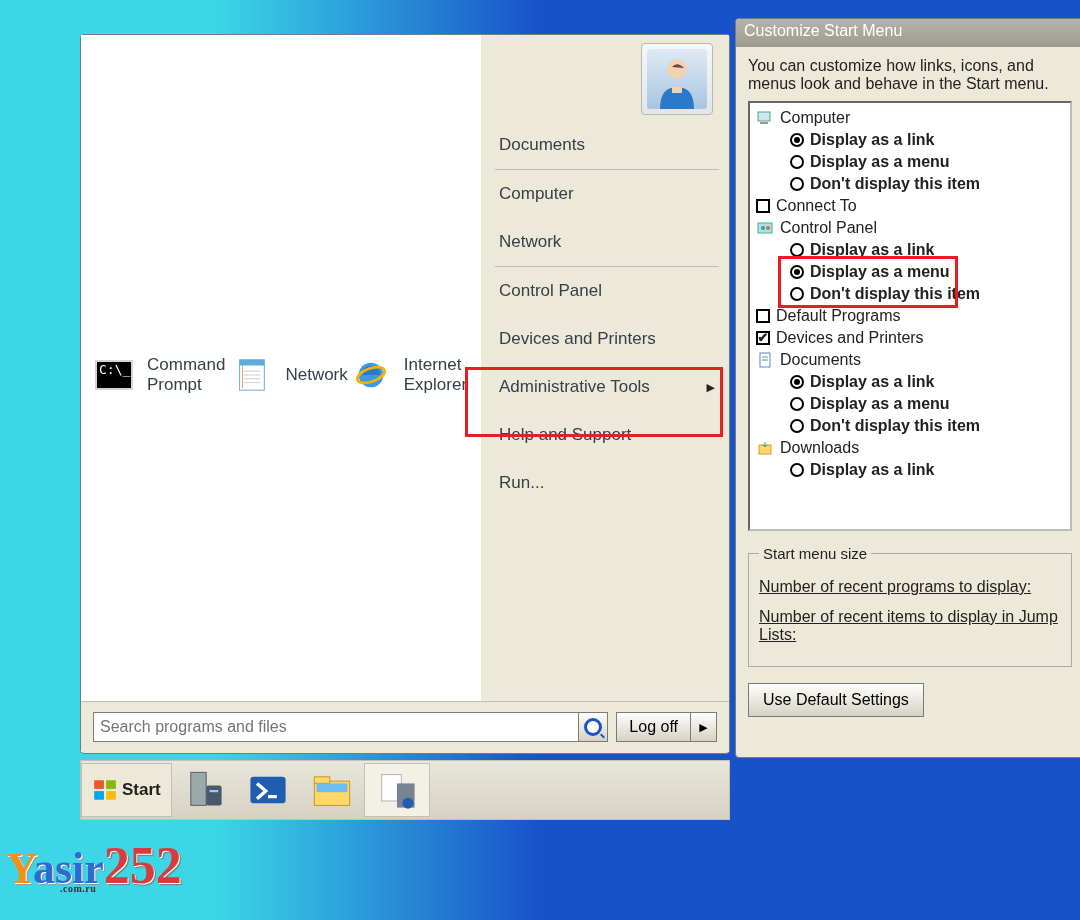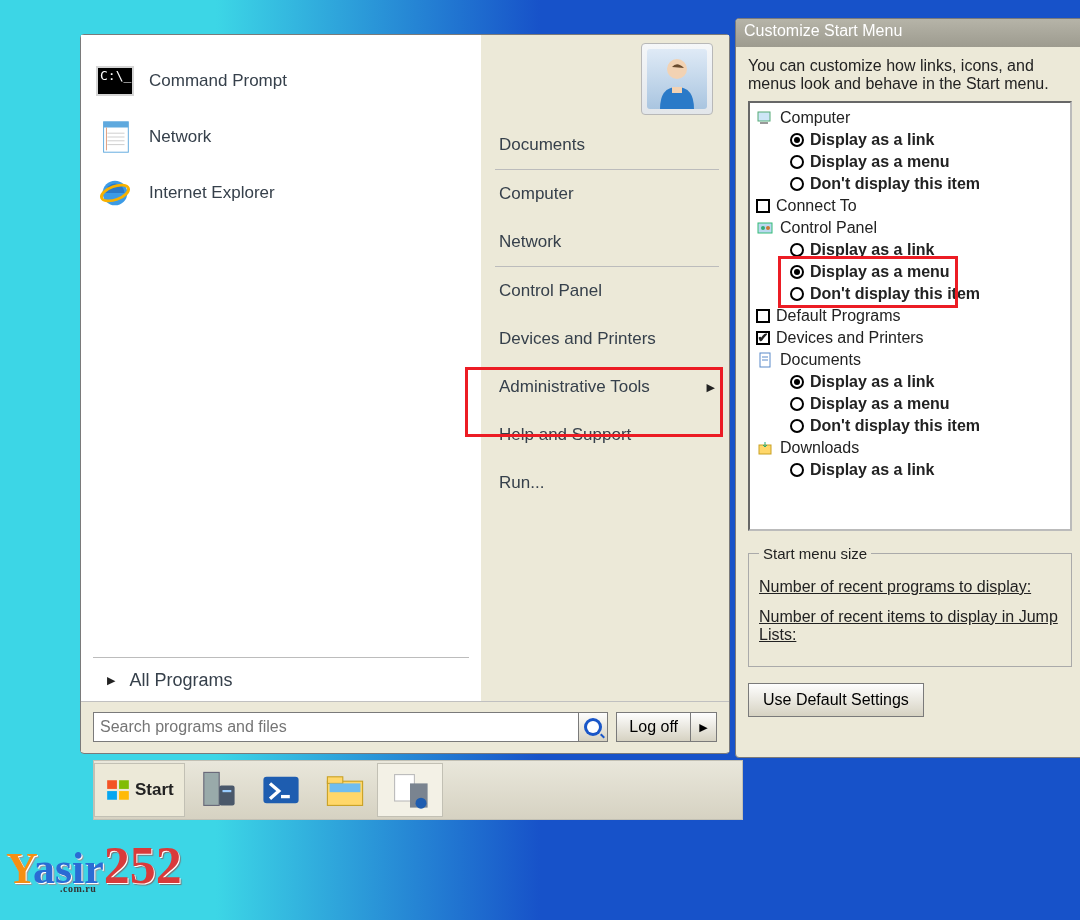--- a/index.html
+++ b/index.html
@@ -8,21 +8,21 @@
     background: linear-gradient(to right, #3cd6e6 0%, #3cd6e6 20%, #1752c9 50%, #1752c9 100%);
     width: 1080px; height: 920px; overflow: hidden; position: relative;
   }
 
   
   .startmenu {
     position: absolute; left: 80px; top: 34px; width: 650px; height: 720px;
     background: #ece9d8; border: 1px solid #7a7a7a; border-radius: 4px;
   }
   .sm-body { display: flex; height: 666px; }
-  .sm-left { width: 400px; background: #fff; padding: 18px 12px 4px 12px; display:flex; flex-direction:column; }
+  .sm-left { width: 400px; background: #fff; padding: 18px 12px 4px 12px; display:flex; flex-direction:row; }
   .sm-right { flex:1; background:#ece9d8; padding: 8px 10px 4px 14px; position:relative; }
   .sm-app { display:flex; align-items:center; gap:14px; font-size:17px; color:#36404b; padding:8px 2px; cursor:default; }
   .sm-app .icon { width:40px; height:40px; display:flex; align-items:center; justify-content:center; }
   .cmd-icon { width:38px; height:30px; background:#000; border:2px solid #d5d5d5; color:#fff; font-size:13px; font-family:monospace; line-height:12px; padding:2px 0 0 2px; }
   .note-icon svg, .ie-icon svg { width:38px; height:38px; }
 
   .sm-left-spacer { flex:1; }
   .allprograms-sep { border-top:1px solid #bcbcbc; margin: 2px 0 6px 0; }
   .allprograms { display:flex; align-items:center; gap:14px; font-size:18px; color:#36404b; padding:6px 6px 6px 14px; cursor:default;}
   .allprograms .arrow{ font-size:11px; color:#222;}
@@ -42,21 +42,21 @@
   .avatar-inner{ width:60px;height:60px;background:linear-gradient(#dfeaf6,#a9c5e0);border-radius:3px; display:flex; align-items:flex-end; justify-content:center; overflow:hidden;}
   .avatar-inner svg{width:46px;height:56px;}
 
   .sm-ritem{ font-size:17px; color:#36404b; padding:14px 4px; border-top: none; cursor:default; display:flex; align-items:center; justify-content:space-between;}
   .sm-rsep{ border-top:1px solid #bcbcbc; }
   .sm-ritem .arrow{ font-size:11px; color:#222;}
 
   .red-box{ position:absolute; border:3px solid #ec1c24; pointer-events:none;}
 
   
-  .taskbar{ position:absolute; left:93px; top:760px; width:650px; height:60px; background:linear-gradient(#e9e7db,#d6d2c2); border:1px solid #c2c0b4; display:flex; align-items:center; }
+  .taskbar{ position:absolute; left:80px; top:760px; width:650px; height:60px; background:linear-gradient(#e9e7db,#d6d2c2); border:1px solid #c2c0b4; display:flex; align-items:center; }
   .tb-btn{ height:54px; padding:0 10px; display:flex; align-items:center; justify-content:center; gap:4px; font-size:17px; font-weight:bold; color:#222; cursor:default;}
   .tb-start .winlogo{width:26px;height:26px;}
   .tb-start{ background:#ece9d8; border:1px solid #c2c0b4;}
   .tb-icon{width:44px;height:40px;display:flex;align-items:center;justify-content:center;}
 
   
   .customize{ position:absolute; left:735px; top:18px; width:350px; height:740px; background:#ece9d8; border:1px solid #7a7a7a; border-radius:4px; overflow:hidden;}
   .customize .titlebar{ height:28px; background:linear-gradient(#b6b4a8,#9d9b8f); color:#fff; font-size:16px; padding:3px 8px; }
   .customize .body{ padding:10px 12px; font-size:16px; color:#222; }
   .customize .body .desc{ margin-bottom:8px; }

